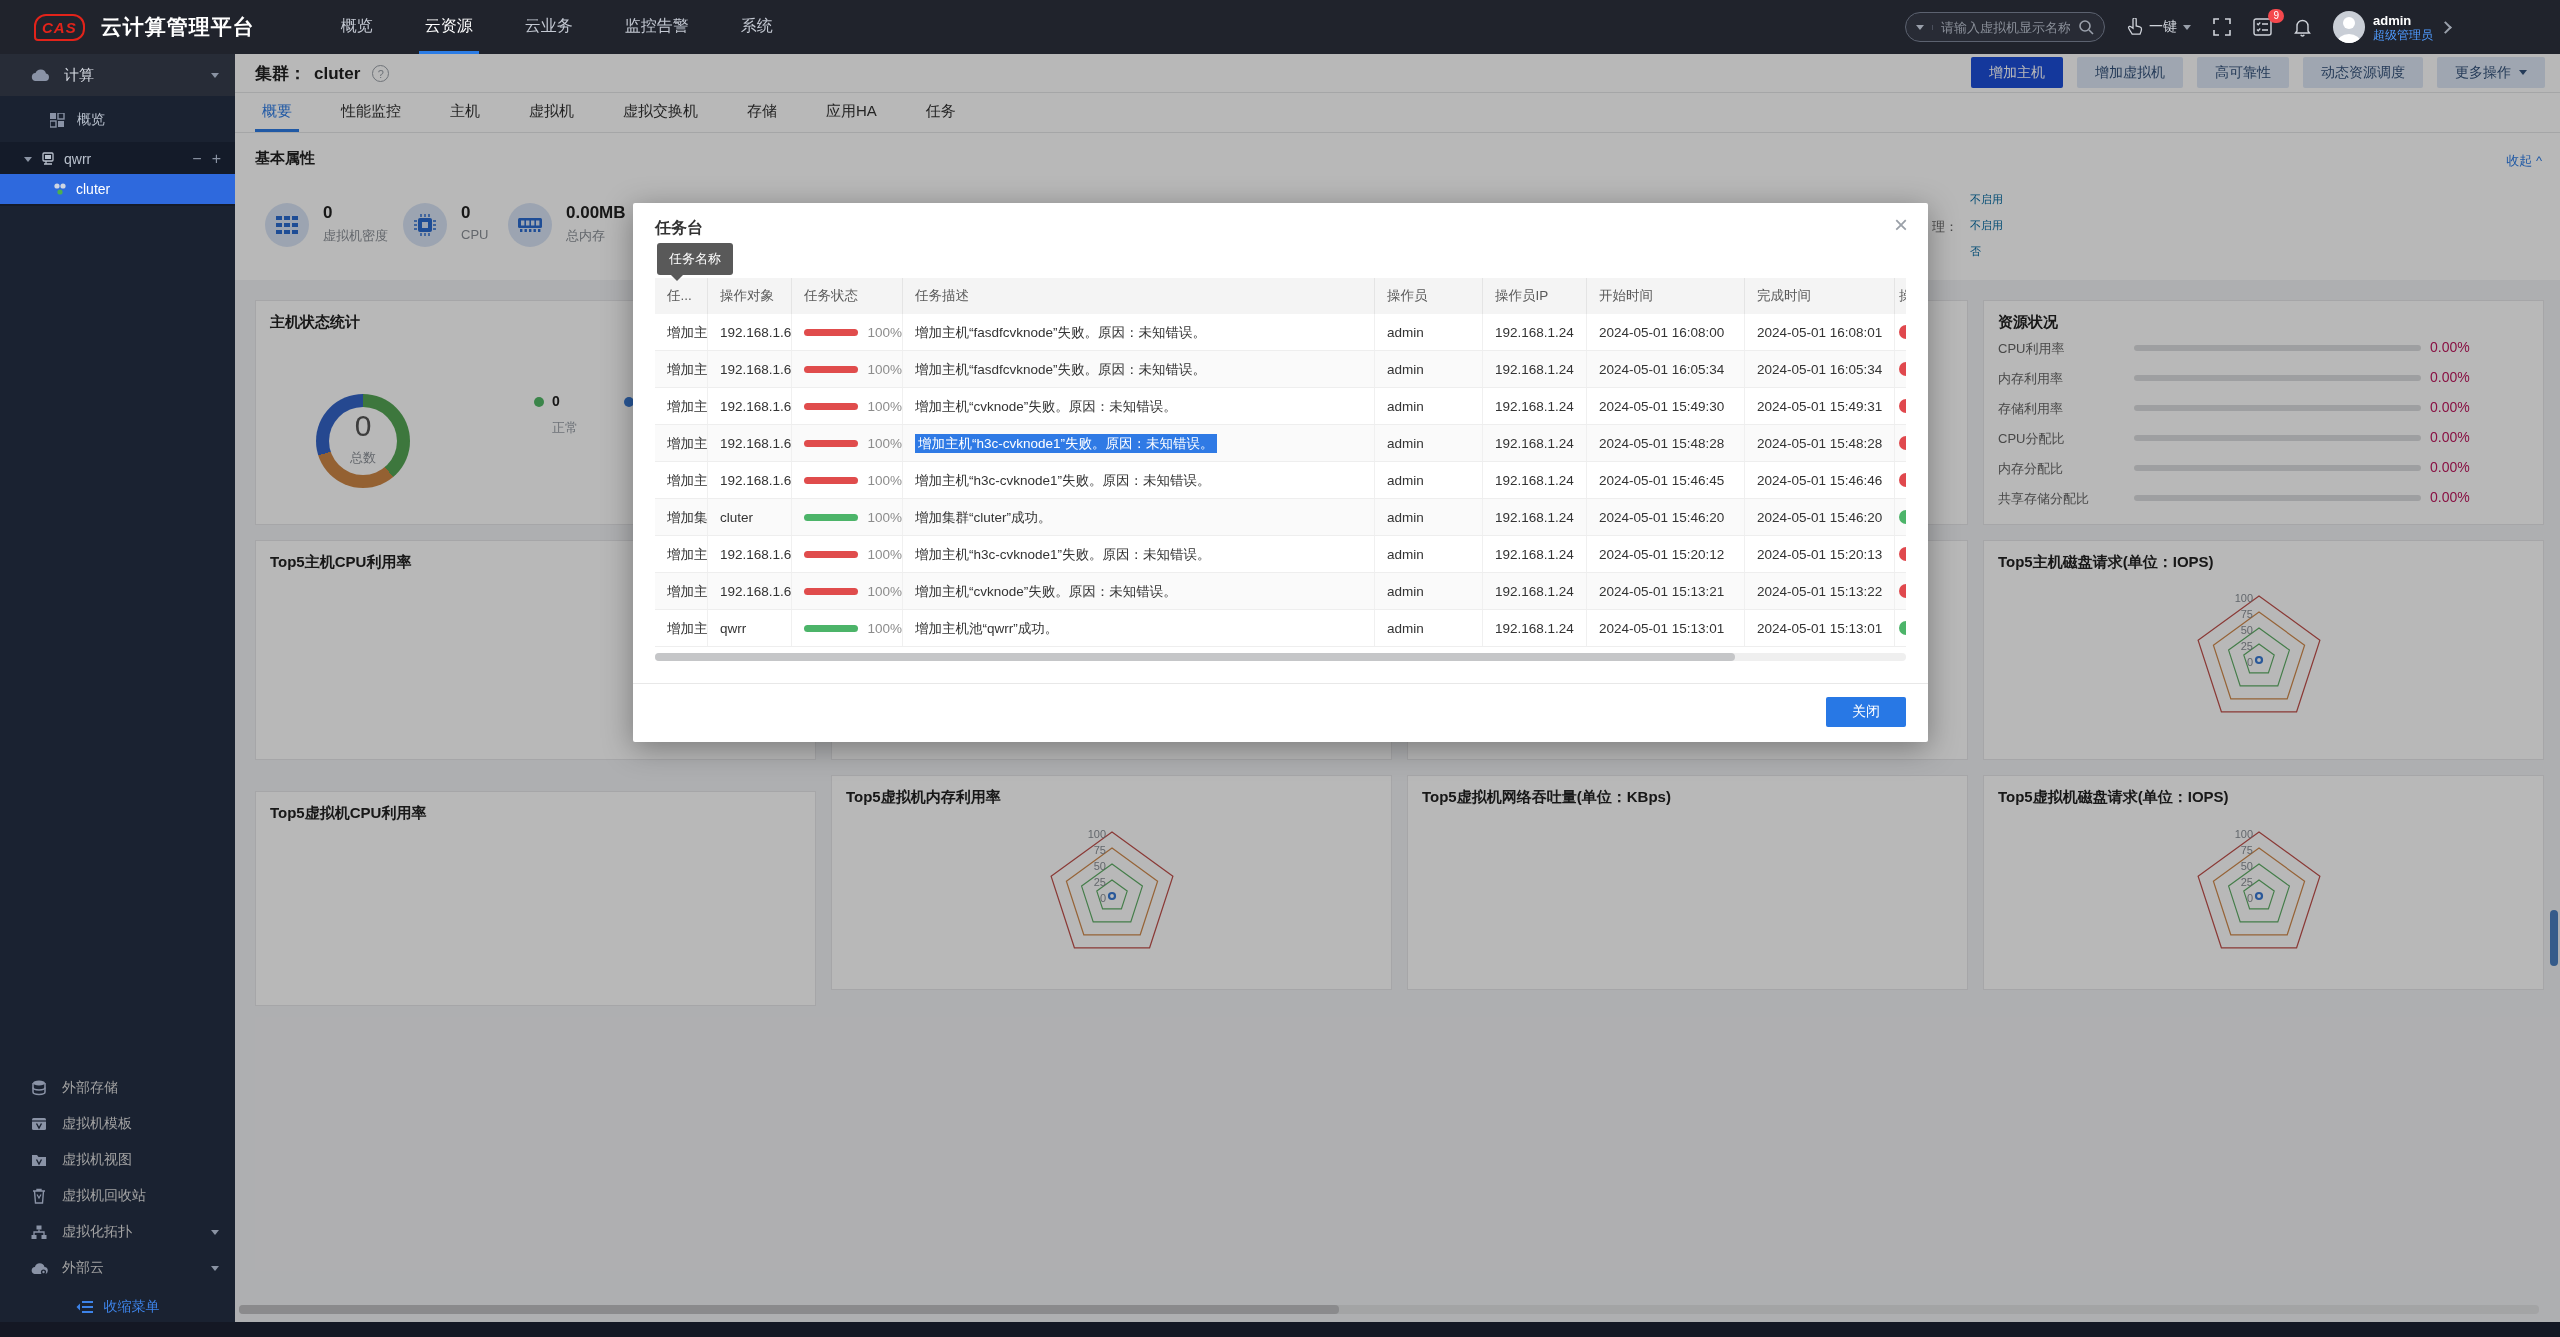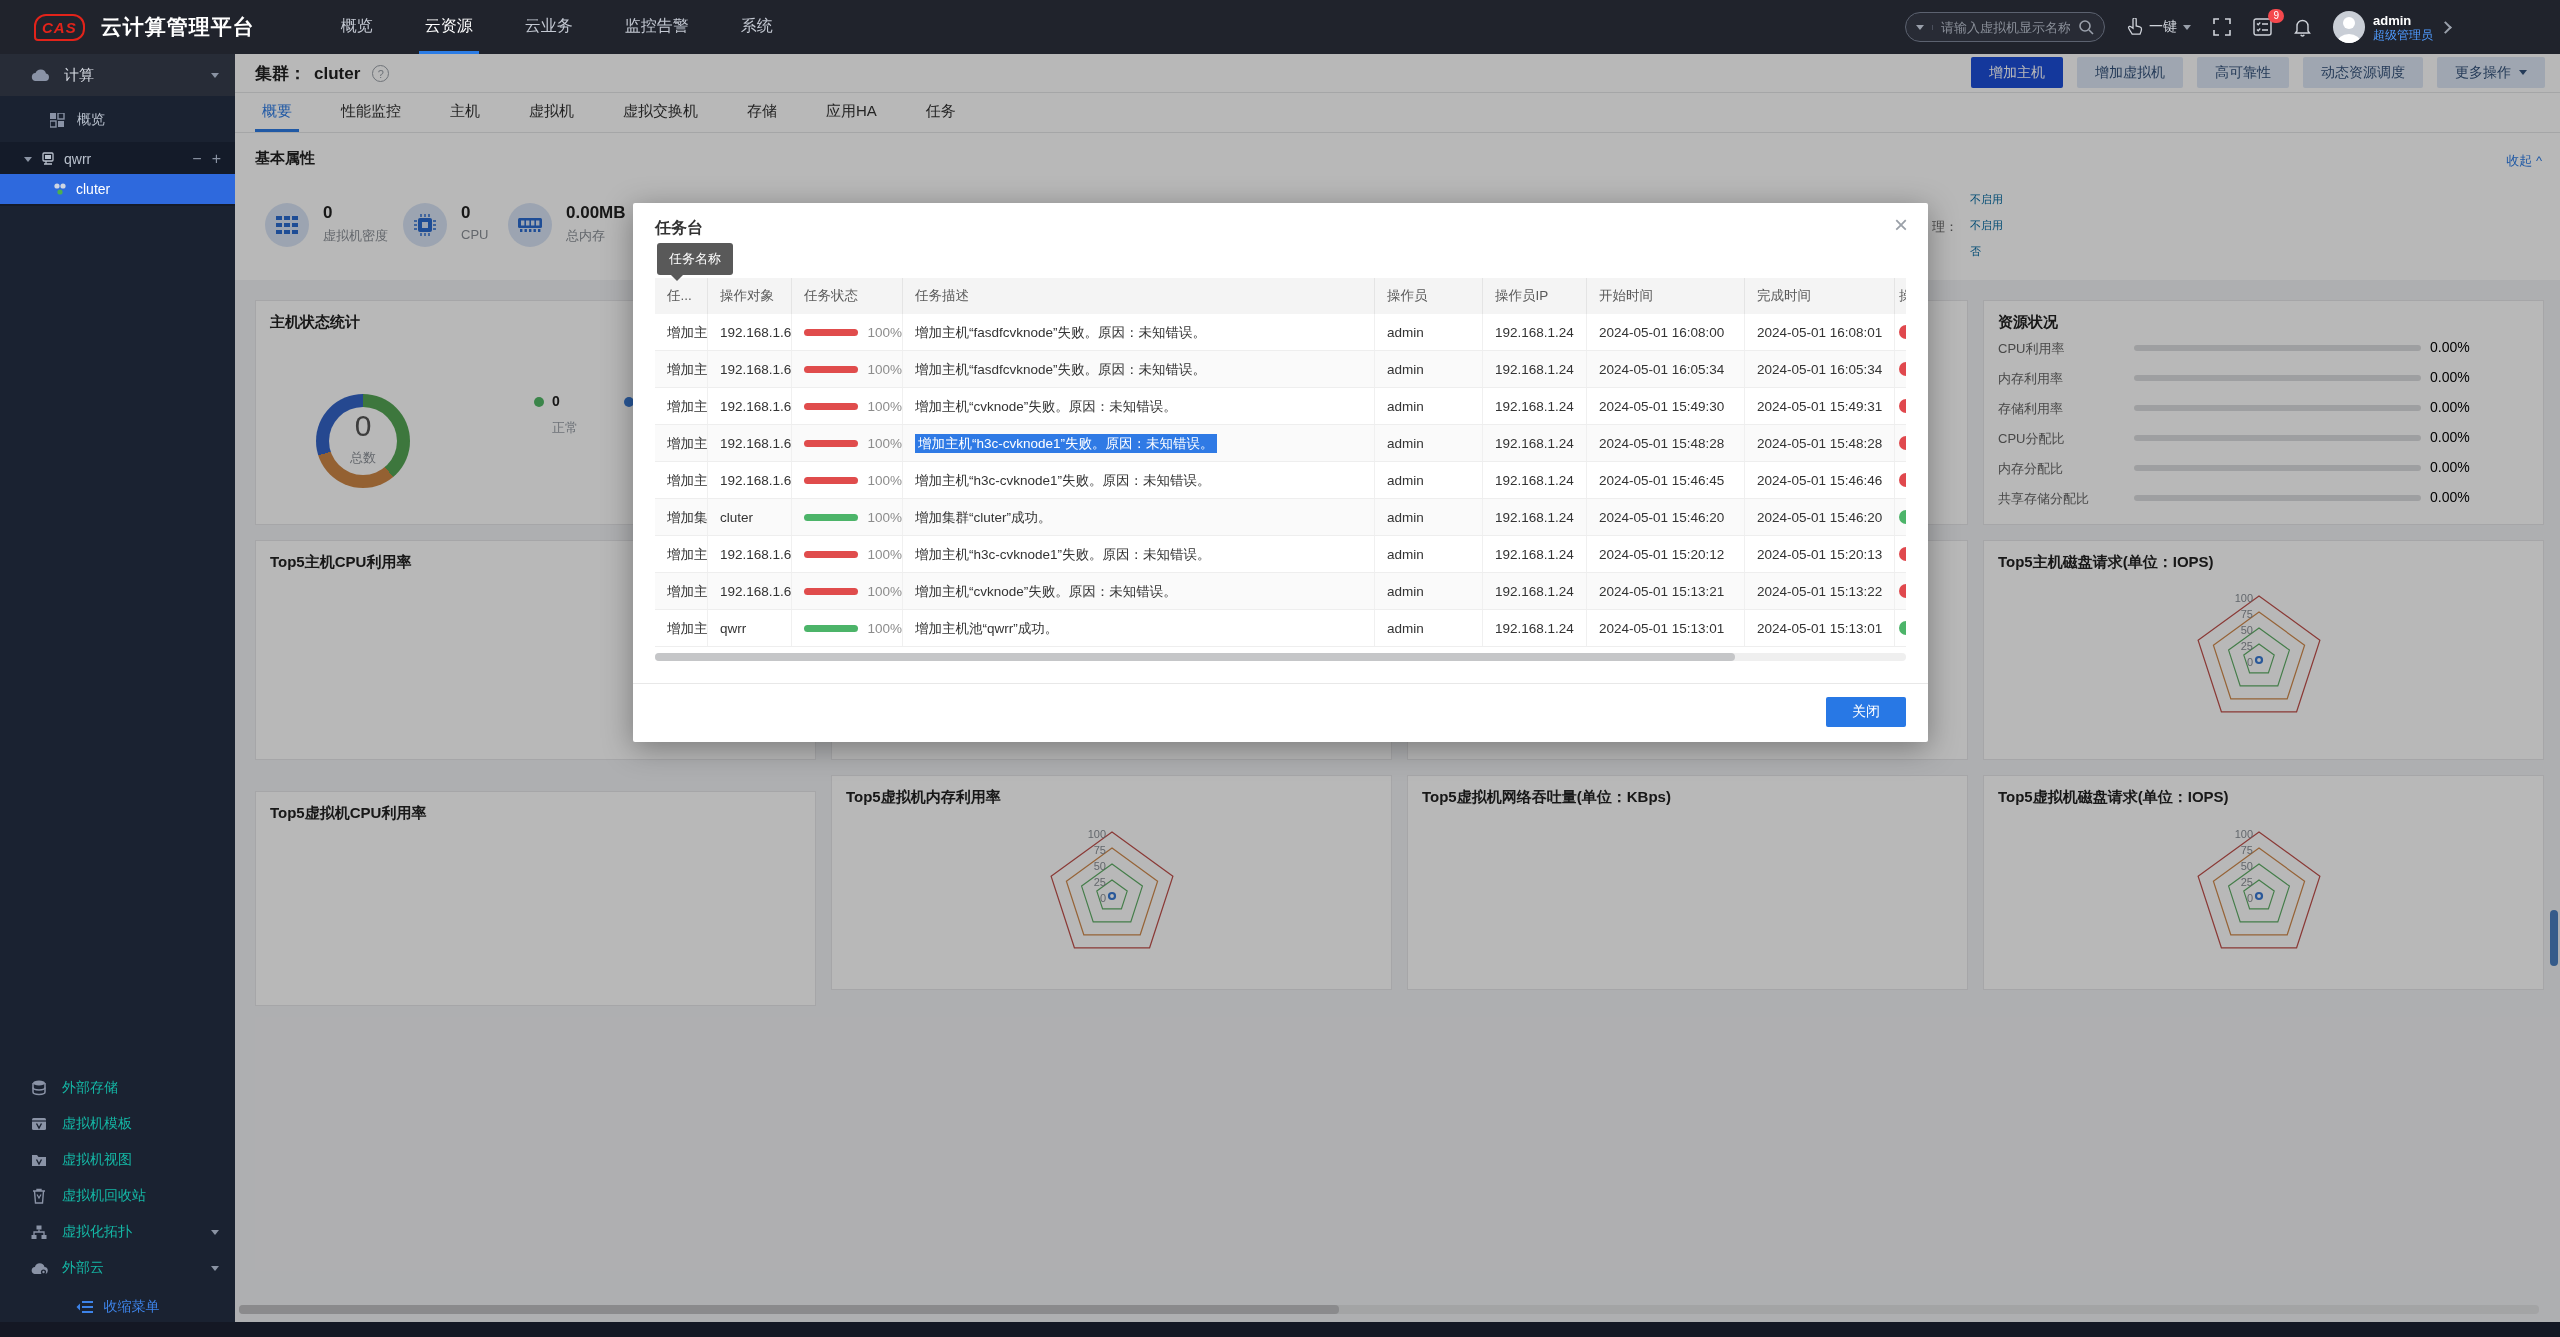--- a/index.html
+++ b/index.html
@@ -47,21 +47,21 @@
   .sb-overview { margin-top:8px; padding-left:50px; }
   .sb-overview .ico { margin-right:12px; }
   .sb-tree { background:#141b29; margin-top:6px; padding:2px 0; }
   .tree-pool { padding-left:24px; height:30px; }
   .tree-pool .tcaret { width:0;height:0;border-top:5px solid #8a93a3;border-left:4px solid transparent;border-right:4px solid transparent; margin-right:8px; }
   .tree-pool .ico { margin-right:8px; }
   .tree-ops { position:absolute; right:14px; color:#8a93a3; font-size:16px; display:flex; gap:10px; }
   .tree-cluster { padding-left:52px; height:30px; background:#2e69dd; color:#fff; }
   .tree-cluster .ico { margin-right:9px; }
   .sb-bottom { position:absolute; left:0; bottom:36px; width:235px; }
-  .sb-item { display:flex; align-items:center; height:36px; color:#14b8a6; font-size:14px;
+  .sb-item { display:flex; align-items:center; height:36px; color:#a3a3a3; font-size:14px;
     padding-left:30px; cursor:pointer; position:relative; }
   .sb-item .ico { margin-right:14px; width:18px; display:flex; justify-content:center; }
   .sb-item .caret-down { position:absolute; right:16px; border-top-color:#8a93a3; }
   .sb-collapse { position:absolute; left:0; bottom:-30px; width:235px; display:flex; align-items:center;
     justify-content:center; gap:10px; color:#3d83e8; font-size:14px; cursor:pointer; }
 
   
   .content { position:absolute; left:235px; top:54px; width:2325px; height:1268px; background:#f2f3f5; z-index:1; }
   .top-section { position:absolute; left:0; top:0; width:2325px; height:226px; background:#fff; }
   .page-head { position:absolute; left:20px; top:8px; display:flex; align-items:center; gap:8px; }
@@ -101,21 +101,21 @@
   .donut-val { position:absolute; left:60px; top:108px; width:94px; text-align:center; font-size:30px; color:#555; }
   .donut-lbl { position:absolute; left:60px; top:148px; width:94px; text-align:center; font-size:13px; color:#8a8f96; }
   .legend-dot { width:10px; height:10px; border-radius:50%; position:absolute; }
   .lg-val { position:absolute; font-size:14px; font-weight:bold; color:#222; }
   .lg-lbl { position:absolute; font-size:13px; color:#9aa0a8; }
 
   
   .res-row { position:absolute; left:0; width:561px; height:30px; }
   .res-lbl { position:absolute; left:14px; top:7px; font-size:13px; color:#666; }
   .res-bar { position:absolute; left:150px; top:12px; width:287px; height:6px; background:#dcdddf; border-radius:3px; }
-  .res-val { position:absolute; left:446px; top:6px; font-size:14px; color:#000000; }
+  .res-val { position:absolute; left:446px; top:6px; font-size:14px; color:#be185d; }
 
   .radar-svg { position:absolute; }
   .radar-svg text { font-size:11px; fill:#8a8f96; }
 
   
   .hscroll { position:absolute; left:4px; bottom:8px; width:2300px; height:9px; background:#e2e3e5; border-radius:4px; }
   .hscroll-thumb { position:absolute; left:0; top:0; height:9px; width:1100px; background:#bfc0c2; border-radius:4px; }
   .vscroll-thumb { position:absolute; right:2px; top:856px; width:8px; height:56px; background:#4a7fc0; border-radius:4px; }
   .bottom-strip { position:absolute; left:0; bottom:0; width:2560px; height:15px; background:#141824; z-index:50; }
 

